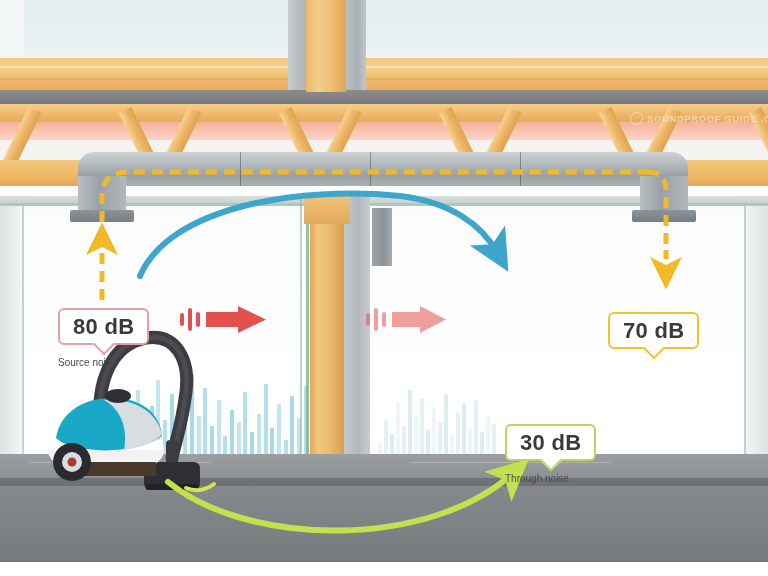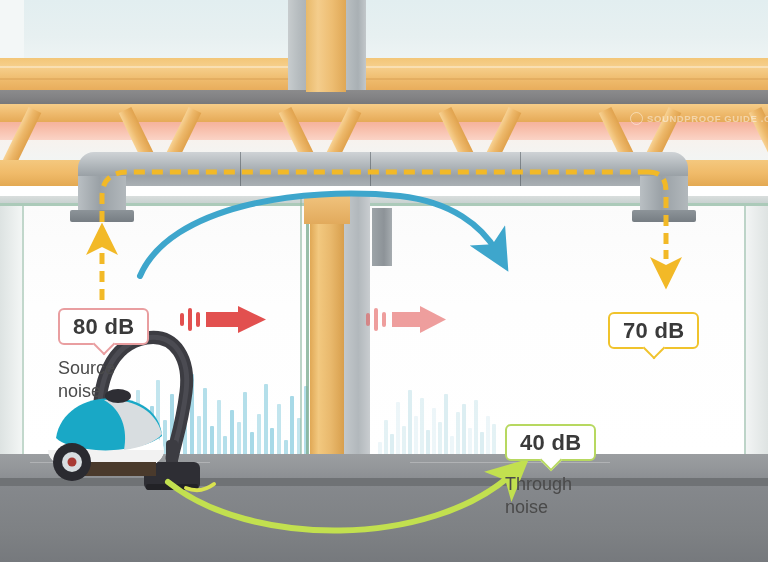--- a/index.html
+++ b/index.html
@@ -271,21 +271,21 @@
   }
   .callout-cap {
     position: absolute;
     left: 50%; bottom: -3px;
     margin-left: -9px;
     width: 18px; height: 8px;
     background: #ffffff;
   }
   .callout-sub {
     margin-top: 12px;
-    font-size: 18px;
+    font-size: 10px;
     color: #4a4a4a;
     line-height: 1.28;
     white-space: pre-line;
   }
   
   .c-red  .callout-box { border-color:#e99ea0; }
   .c-red  .callout-box::after { border-right-color:#e99ea0; border-bottom-color:#e99ea0; }
   .c-yel  .callout-box { border-color:#f0c32c; }
   .c-yel  .callout-box::after { border-right-color:#f0c32c; border-bottom-color:#f0c32c; }
   .c-grn  .callout-box { border-color:#b7d860; }
@@ -520,21 +520,21 @@
 
   <div class="callout c-yel" style="left:608px; top:272px; width:115px;">
     <div class="callout-box">
       <span>70 dB</span>
       <span class="callout-cap"></span>
     </div>
   </div>
 
   <div class="callout c-grn" style="left:505px; top:384px; width:110px;">
     <div class="callout-box">
-      <span>40 dB</span>
+      <span>30 dB</span>
       <span class="callout-cap"></span>
     </div>
     <div class="callout-sub">Through noise</div>
   </div>
 
   <div class="watermark" style="left:630px; top:112px;">
     <span class="wm-dot"></span>
     <span>SOUNDPROOF GUIDE .COM</span>
   </div>
 

